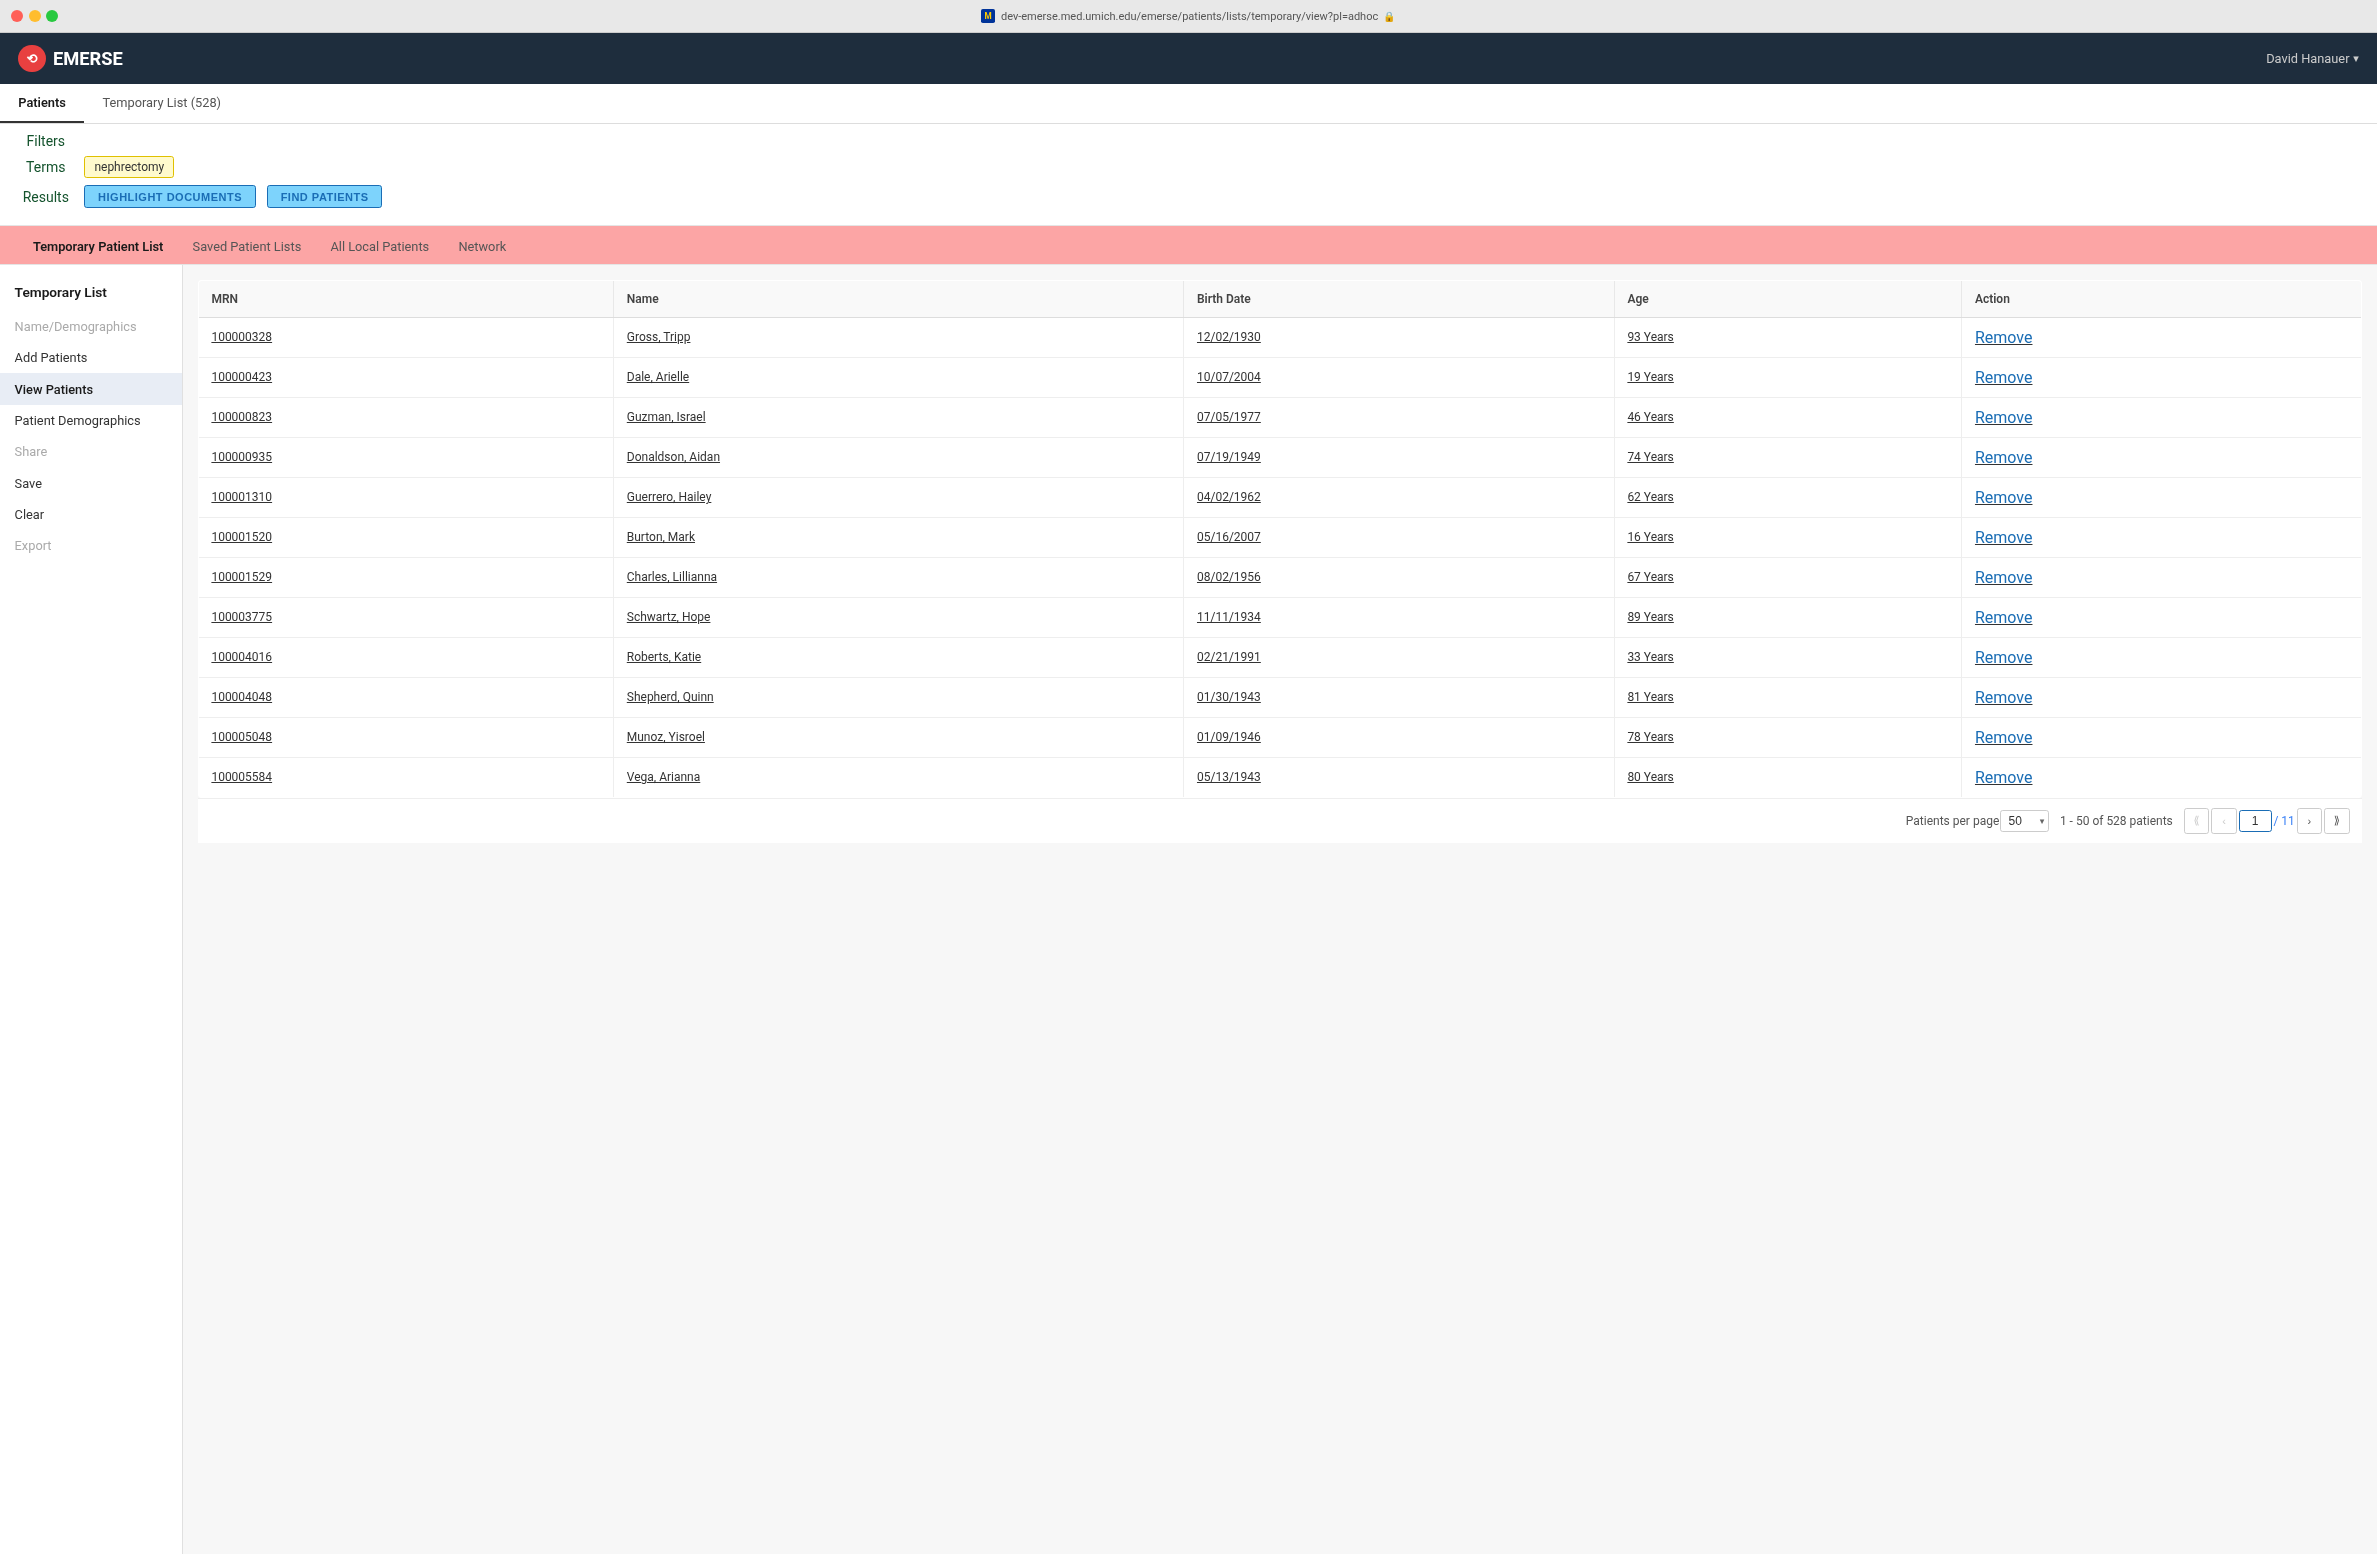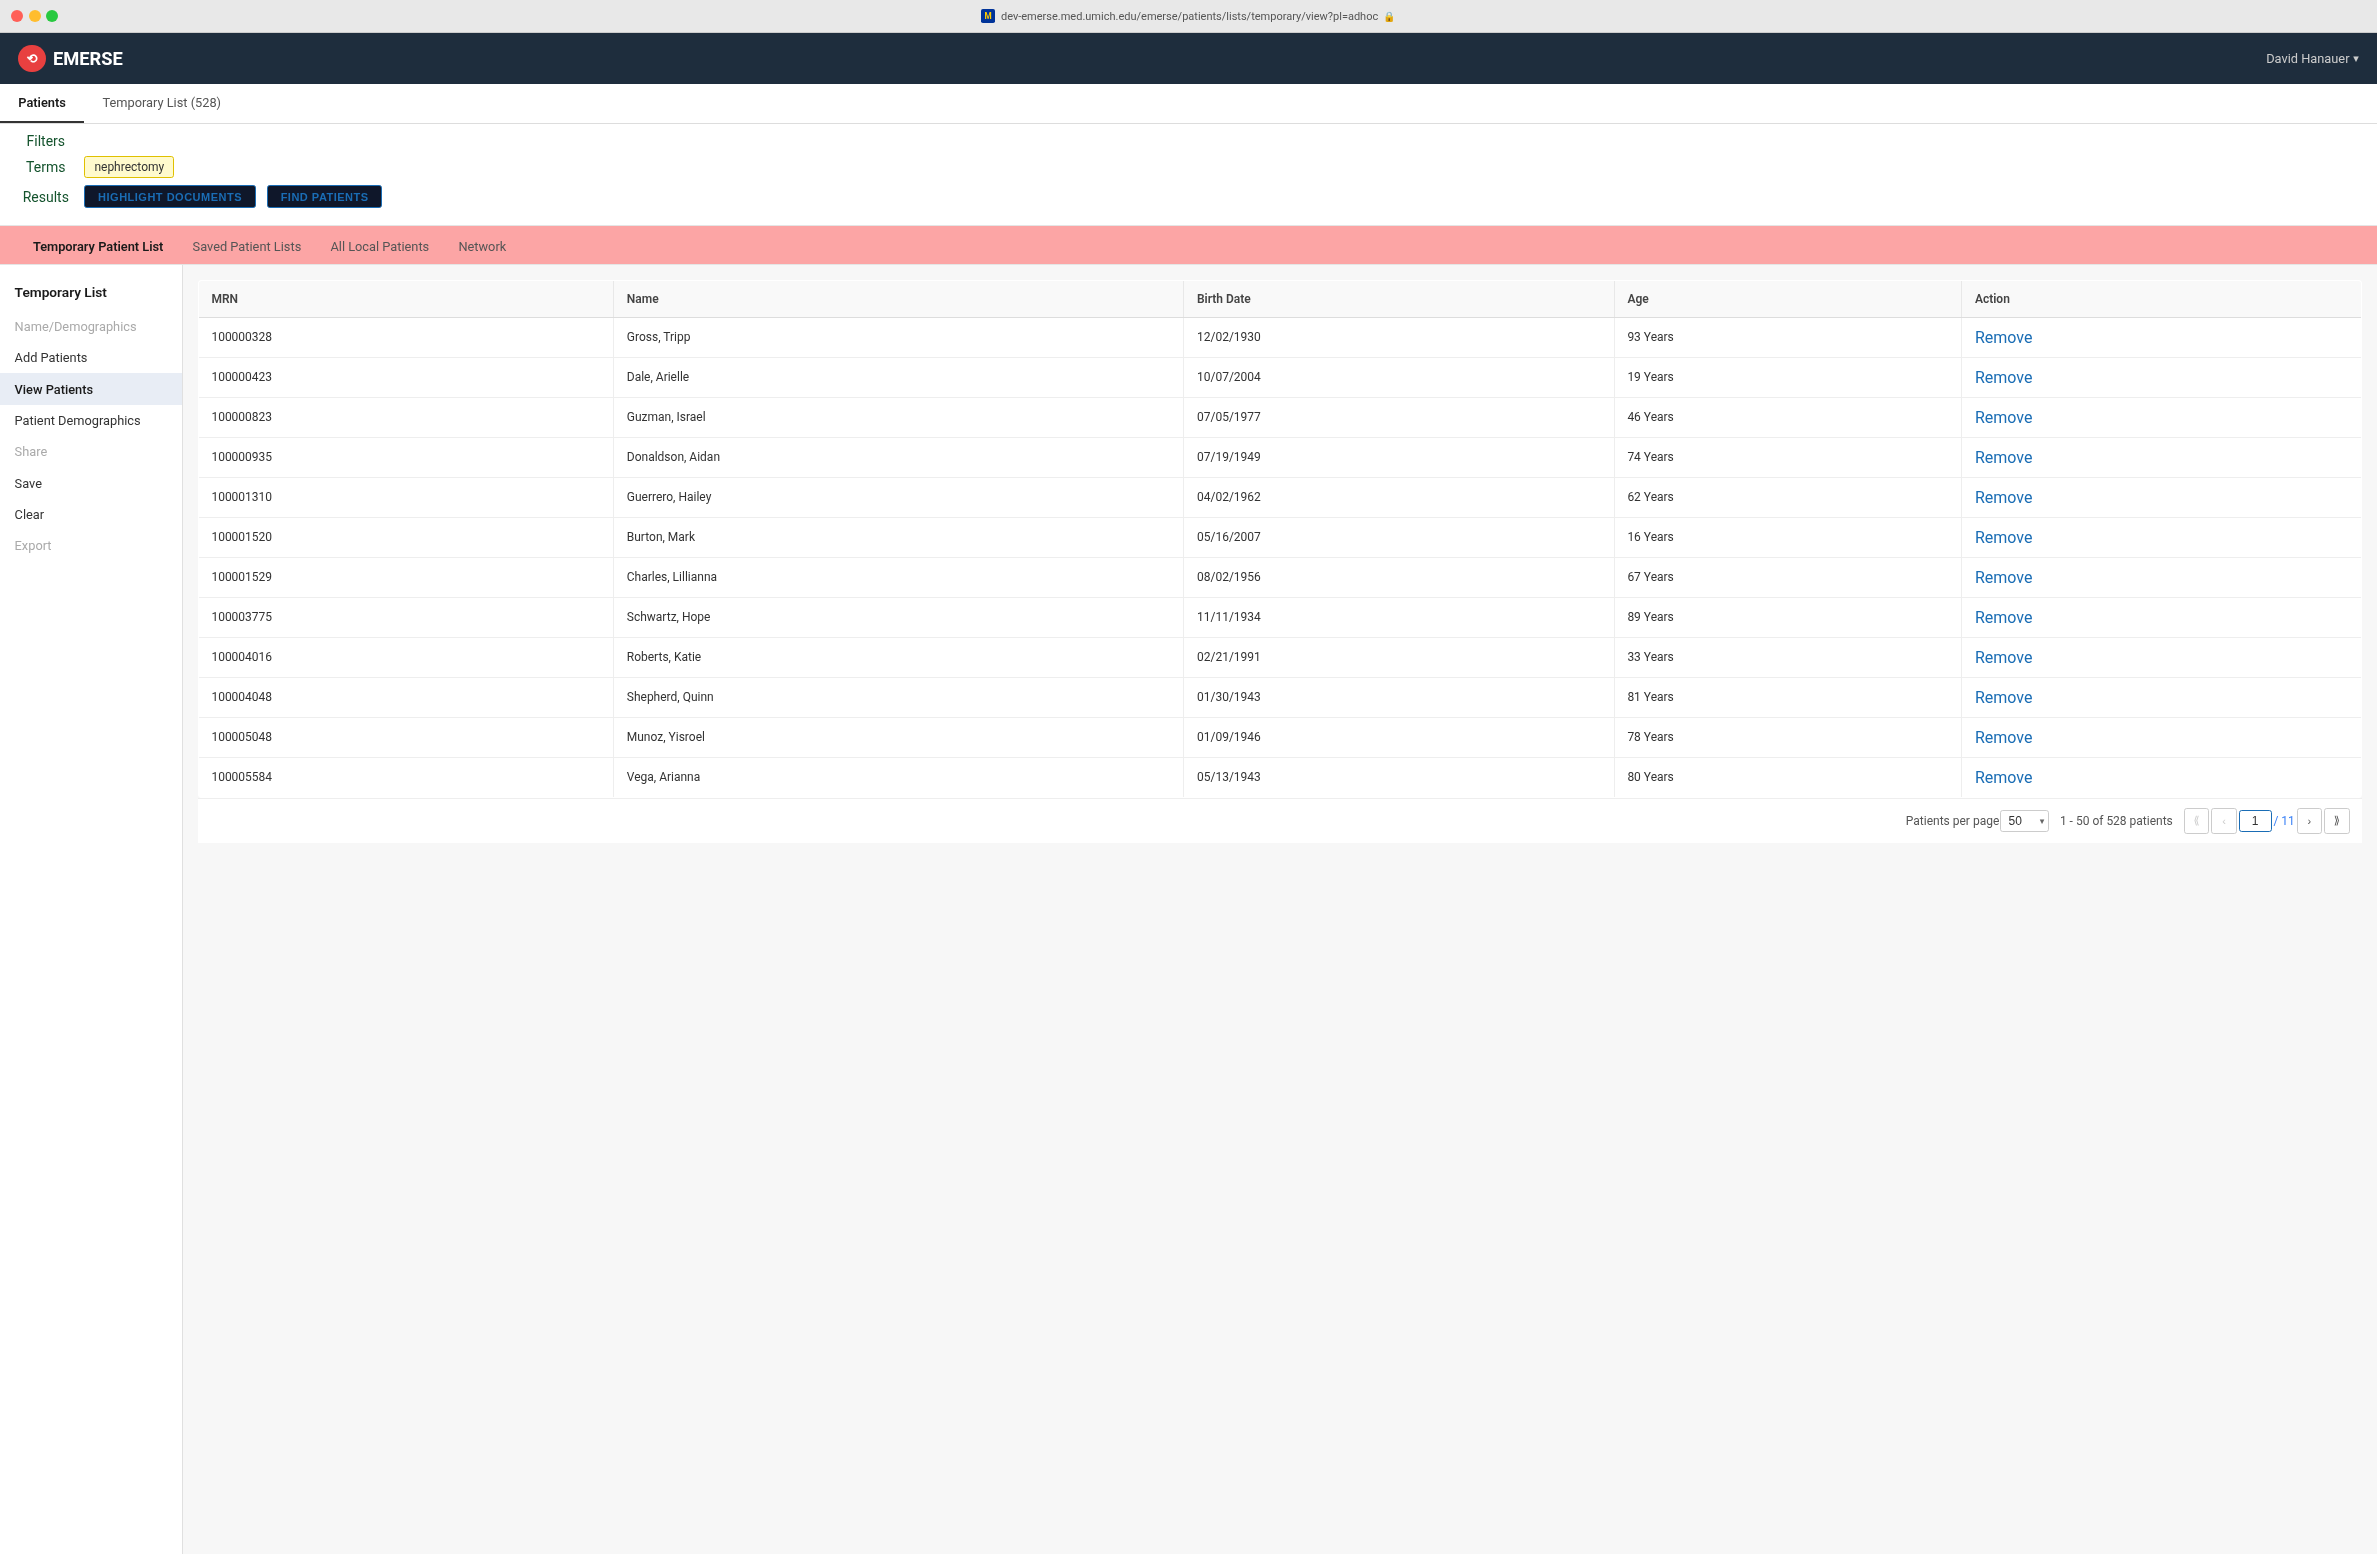--- a/index.html
+++ b/index.html
@@ -143,21 +143,21 @@
       background: #fffacd;
       border: 0.9px solid #e0c000;
       border-radius: 2.7px;
       padding: 2.7px 9.1px;
       font-size: 12px;
       color: #333;
     }
     .btn-outline {
       border: 0.9px solid #1a6db5;
       color: #1a6db5;
-      background: #0f172a;
+      background: #7dd3fc;
       padding: 4.6px 12.8px;
       font-size: 11px;
       font-weight: 600;
       letter-spacing: 0.5px;
       border-radius: 2.7px;
       cursor: pointer;
       text-transform: uppercase;
     }
 
     
@@ -242,20 +242,21 @@
       font-weight: 600;
       color: #444;
     }
     .patient-table th:last-child { border-right: none; }
     .patient-table td {
       border-bottom: 0.9px solid #eee;
       border-right: 0.9px solid #eee;
       padding: 10px 12.8px;
       font-size: 12px;
       color: #333;
+      text-decoration: underline;
     }
     .patient-table td:last-child { border-right: none; }
     .patient-table tr:last-child td { border-bottom: none; }
     .remove-link {
       color: #1a6db5;
       cursor: pointer;
       font-size: 16px;
     }
 
     

